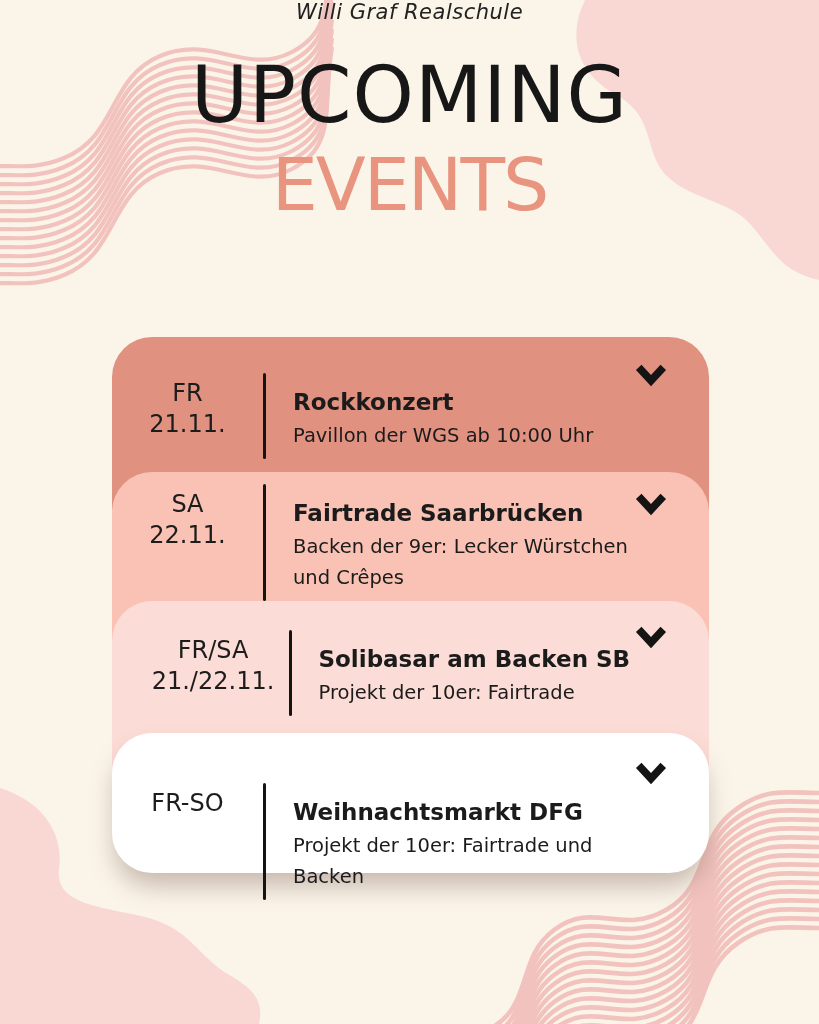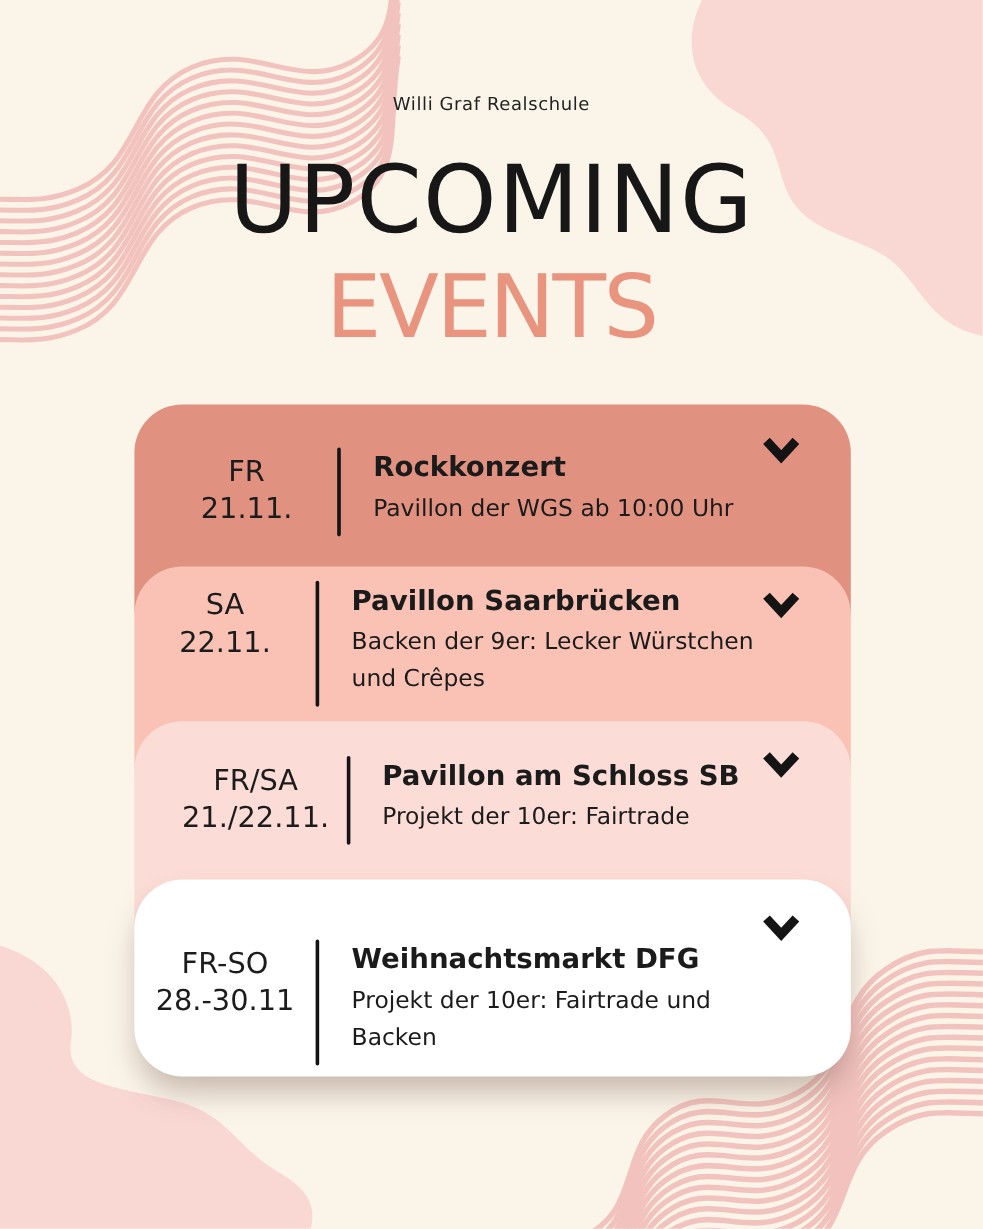--- a/index.html
+++ b/index.html
@@ -14,54 +14,54 @@
     color:var(--text);
   }
   .poster{
     position:relative; width:819px; height:1024px;
     margin:0 auto; overflow:hidden; background:var(--background);
   }
   .bg-decor{position:absolute; inset:0; z-index:0;}
   
   header{position:relative; z-index:5; text-align:center;}
   .school{
-    margin-top:78px; font-size:15px; letter-spacing:.5px; color:#222222;
+    font-size:21px; letter-spacing:.5px; color:#222222;font-style:italic;
   }
   .upcoming{
     margin-top:32px; font-size:78px; font-weight:400; letter-spacing:1px;
     color:#171717; line-height:1;
   }
   .events-word{
     margin-top:14px; font-size:73px; font-weight:400; letter-spacing:-2px;
     color:var(--accent); line-height:1;
   }
   
   .card{
     position:absolute; left:112px; width:597px; border-radius:40px;
   }
-  .c1{top:337px; height:210px; background:var(--card_1); z-index:1;padding-left:18px;}
+  .c1{top:337px; height:210px; background:var(--card_1); z-index:1;}
   .c2{top:472px; height:210px; background:var(--card_2); z-index:2;}
   .c3{top:601px; height:210px; background:var(--card_3); z-index:3;}
-  .c4{top:733px; height:164px; background:var(--card_4); z-index:4;
+  .c4{top:733px; height:140px; background:var(--card_4); z-index:4;
       box-shadow:0 16px 26px -4px rgba(110,80,70,.38);}
   .card-content{display:flex; align-items:stretch;}
   .c1 .card-content{padding-top:40px;}
   .c2 .card-content{padding-top:16px;}
   .c3 .card-content{padding-top:33px;justify-content:center;}
   .c4 .card-content{padding-top:54px;}
   .date{
     width:151px; text-align:center; font-size:24px; line-height:1.28;
     color:#1c1c1c; padding-top:1px;
   }
   .divider{
     width:3px; background:var(--divider); border-radius:2px;
     margin-top:-4px; margin-bottom:-8px; align-self:stretch; flex:none;
   }
   .text-col{margin-left:27px; width:365px;}
-  .event-title{font-size:23px; font-weight:700; margin-bottom:5px;}
+  .event-title{font-size:23px; font-weight:700; margin-bottom:5px;margin-top:12px;}
   .event-desc{font-size:19.5px; line-height:1.6;}
   .chev{position:absolute; right:41px; width:34px; height:24px;}
   .c1 .chev{top:26px;} .c2 .chev{top:20px;} .c3 .chev{top:24px;} .c4 .chev{top:28px;}
   .chev svg{display:block; width:34px; height:24px;}
 </style>
 </head>
 <body>
 
 <div class="poster">
 
@@ -140,55 +140,54 @@
     </section>
 
     <section class="card c2">
       <div class="card-content">
         <div class="date">
           <div>SA</div>
           <div>22.11.</div>
         </div>
         <div class="divider"></div>
         <div class="text-col">
-          <div class="event-title">Pavillon Saarbrücken</div>
+          <div class="event-title">Fairtrade Saarbrücken</div>
           <div class="event-desc">Backen der 9er: Lecker Würstchen und Crêpes</div>
         </div>
       </div>
       <span class="chev">
         <svg viewBox="0 0 36 24">
             <path d="M5 4 L18 18 L31 4" fill="none" stroke="#141414" stroke-width="8" stroke-linejoin="miter"></path>
           </svg>
       </span>
     </section>
 
     <section class="card c3">
       <div class="card-content">
         <div class="date">
           <div>FR/SA</div>
           <div>21./22.11.</div>
         </div>
         <div class="divider"></div>
         <div class="text-col">
-          <div class="event-title">Pavillon am Schloss SB</div>
+          <div class="event-title">Solibasar am Backen SB</div>
           <div class="event-desc">Projekt der 10er: Fairtrade</div>
         </div>
       </div>
       <span class="chev">
         <svg viewBox="0 0 36 24">
             <path d="M5 4 L18 18 L31 4" fill="none" stroke="#141414" stroke-width="8" stroke-linejoin="miter"></path>
           </svg>
       </span>
     </section>
 
     <section class="card c4">
       <div class="card-content">
         <div class="date">
           <div>FR-SO</div>
-          <div>28.-30.11</div>
         </div>
         <div class="divider"></div>
         <div class="text-col">
           <div class="event-title">Weihnachtsmarkt DFG</div>
           <div class="event-desc">Projekt der 10er: Fairtrade und Backen</div>
         </div>
       </div>
       <span class="chev">
         <svg viewBox="0 0 36 24">
             <path d="M5 4 L18 18 L31 4" fill="none" stroke="#141414" stroke-width="8" stroke-linejoin="miter"></path>

